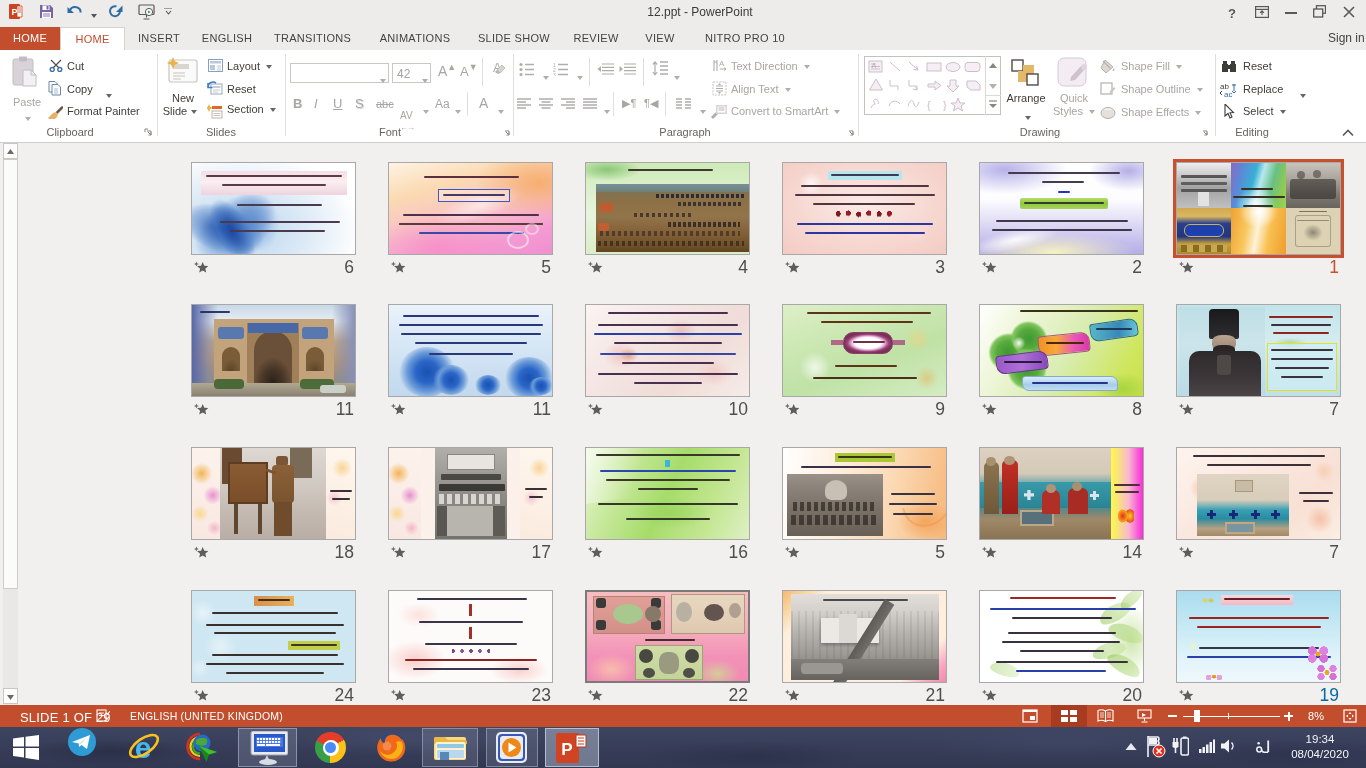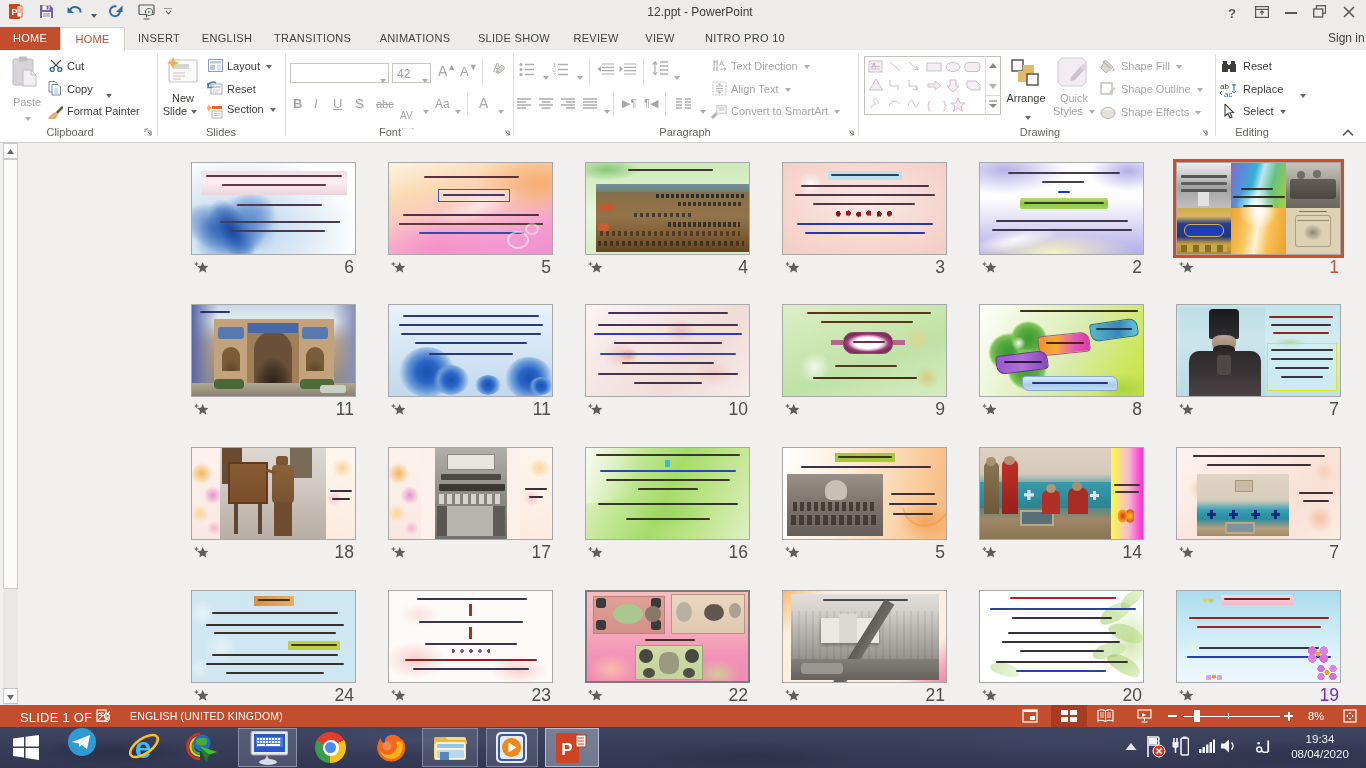--- a/index.html
+++ b/index.html
@@ -935,21 +935,21 @@
       <div class="abs" style="left:128px;top:52px;width:26px;height:22px;background:radial-gradient(circle 4px at 50% 50%,#e8a818 60%,rgba(0,0,0,0) 65%),radial-gradient(circle 6px at 28% 35%,#d870d8 70%,rgba(0,0,0,0) 75%),radial-gradient(circle 6px at 72% 35%,#e080e0 70%,rgba(0,0,0,0) 75%),radial-gradient(circle 6px at 28% 70%,#e080e0 70%,rgba(0,0,0,0) 75%),radial-gradient(circle 6px at 72% 70%,#d870d8 70%,rgba(0,0,0,0) 75%)"></div>
       <div class="abs" style="left:138px;top:72px;width:24px;height:19px;background:radial-gradient(circle 4px at 50% 50%,#e8a818 60%,rgba(0,0,0,0) 65%),radial-gradient(circle 5px at 25% 30%,#d870d8 70%,rgba(0,0,0,0) 75%),radial-gradient(circle 5px at 75% 30%,#e080e0 70%,rgba(0,0,0,0) 75%),radial-gradient(circle 5px at 25% 72%,#e080e0 70%,rgba(0,0,0,0) 75%),radial-gradient(circle 5px at 75% 72%,#d870d8 70%,rgba(0,0,0,0) 75%)"></div>
       <div class="abs" style="left:28px;top:82px;width:18px;height:9px;background:radial-gradient(circle 3px at 50% 40%,#e89828 60%,rgba(0,0,0,0) 70%),radial-gradient(circle 4px at 20% 50%,#e8a0d8 70%,rgba(0,0,0,0) 75%),radial-gradient(circle 4px at 80% 50%,#e8a0d8 70%,rgba(0,0,0,0) 75%)"></div>
       <div class="abs" style="left:8px;top:48px;width:16px;height:14px;background:radial-gradient(circle 5px at 50% 50%,rgba(250,245,160,.9),rgba(0,0,0,0) 78%)"></div>
     </div>
 <div class="abs" style="left:1176px;top:689px;width:165px;height:14px">
       <svg class="abs" style="left:2px;top:0" width="17" height="13" viewBox="0 0 15 12">
         <path d="M8.6 1 l1.5 3.4 3.7 0.3 -2.8 2.4 0.85 3.6 -3.25 -1.9 -3.25 1.9 0.85 -3.6 -2.8 -2.4 3.7 -0.3 z" fill="#5d5d5d"></path>
         <path d="M2.8 0.5 l0.7 1.6 1.6 0.7 -1.6 0.7 -0.7 1.6 -0.7 -1.6 -1.6 -0.7 1.6 -0.7 z" fill="#6d6d6d"></path>
       </svg>
-      <div class="snum" style="right:2px;top:-4px;color:#6d28d9">19</div>
+      <div class="snum" style="right:2px;top:-4px;color:#0369a1">19</div>
     </div>
 </div>
 
 <div id="statusbar">
   <div class="abs" style="left:20px;top:5px;font-size:13px;letter-spacing:.2px">SLIDE 1 OF 29</div>
   <svg class="abs" style="left:96px;top:4px" width="15" height="14" viewBox="0 0 15 14">
     <rect x="1" y="1" width="9" height="11" fill="none" stroke="#fff" stroke-width="1.1"></rect>
     <path d="M3 4 h5 M3 6.5 h5" stroke="#fff" stroke-width="0.9"></path>
     <text x="9" y="12" font-size="8" fill="#fff" font-family="Liberation Sans">x</text>
     <path d="M10.5 3.5 l1.2 1.8 2 -3" fill="none" stroke="#fff" stroke-width="1.1"></path>

